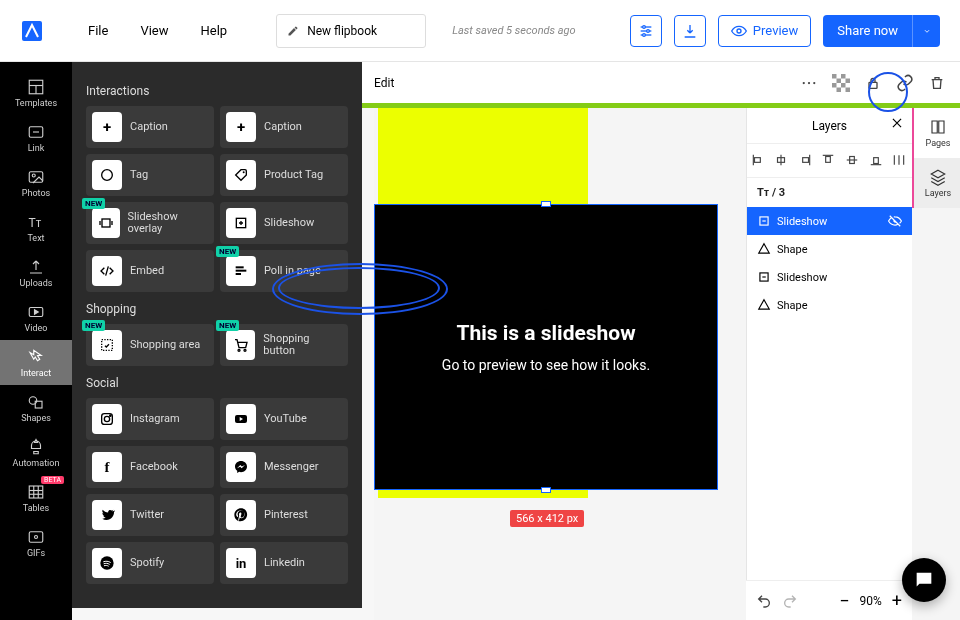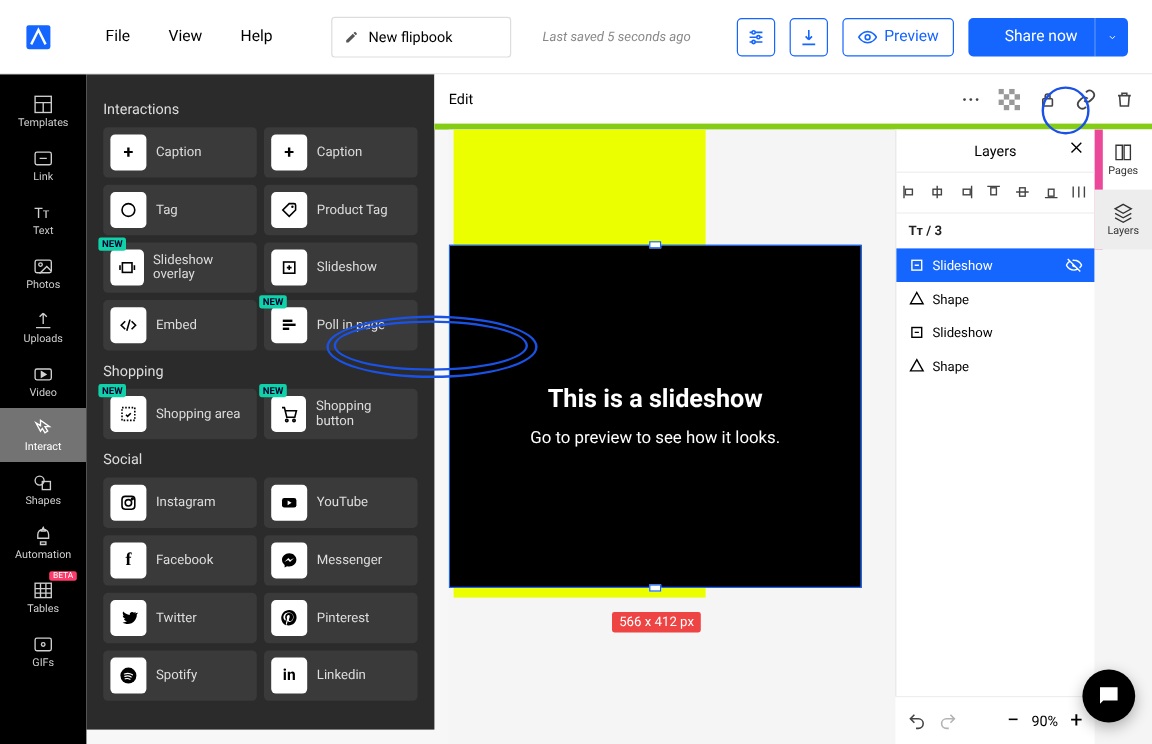--- a/index.html
+++ b/index.html
@@ -8,21 +8,21 @@
 
 .topbar { position: absolute; left: 0; top: 0; width: 960px; height: 62px; background: #fff; border-bottom: 1px solid #e5e5e5; display: flex; align-items: center; padding: 0 20px; gap: 12px; }
 .logo { width: 24px; height: 24px; display: flex; align-items: center; justify-content: center; }
 .menu-items { display: flex; gap: 32px; margin-left: 32px; }
 .menu-item { font-size: 13px; cursor: pointer; }
 .title-input { margin-left: 37px; border: 1px solid #ddd; border-radius: 3px; height: 34px; width: 150px; display: flex; align-items: center; padding: 0 10px; gap: 8px; font-size: 12px; }
 .saved-text { font-size: 11px; color: #888; font-style: italic; margin-left: 14px; }
 .topbar-spacer { flex: 1; }
 .icon-btn { width: 32px; height: 32px; border: 1px solid #1565ff; border-radius: 4px; display: flex; align-items: center; justify-content: center; cursor: pointer; color: #1565ff; }
 .preview-btn { height: 32px; border: 1px solid #1565ff; border-radius: 4px; display: flex; align-items: center; gap: 6px; padding: 0 12px; color: #1565ff; font-size: 13px; cursor: pointer; }
-.share-btn { height: 32px; background: #1565ff; color: #fff; border-radius: 4px; display: flex; align-items: center; font-size: 13px; cursor: pointer; padding-left: 16px; }
+.share-btn { height: 32px; background: #1565ff; color: #fff; border-radius: 4px; display: flex; align-items: center; font-size: 13px; cursor: pointer; }
 .share-btn .share-main { padding: 0 14px; }
 .share-btn .share-chevron { width: 28px; height: 32px; display: flex; align-items: center; justify-content: center; border-left: 1px solid rgba(255,255,255,.3); }
 
 
 .rail { position: absolute; left: 0; top: 62px; bottom: 0; width: 72px; background: #000; display: flex; flex-direction: column; align-items: center; padding-top: 8px; overflow: hidden; }
 .rail-item { width: 72px; height: 45px; display: flex; flex-direction: column; align-items: center; justify-content: center; gap: 2px; color: #cfcfcf; cursor: pointer; font-size: 9px; position: relative; }
 .rail-item.active { background: #737373; color: #fff; }
 .rail-item svg { width: 18px; height: 18px; }
 .beta-badge { position: absolute; top: 1px; right: 8px; background: #ff3b6b; color: #fff; font-size: 7px; padding: 0 3px; border-radius: 2px; }
 
@@ -44,21 +44,21 @@
 
 .canvas-area { position: absolute; left: 362px; top: 108px; right: 0; bottom: 0; background: #f5f5f5; overflow: hidden; margin-left: 12px; }
 .yellow-bg { position: absolute; left: 4px; top: 0; width: 210px; height: 390px; background: #ecff00; }
 .slideshow-box { position: absolute; left: 0; top: 96px; width: 344px; height: 286px; background: #000; border: 1px solid #1565ff; display: flex; flex-direction: column; align-items: center; justify-content: center; color: #fff; }
 .slideshow-box .t1 { font-size: 21px; font-weight: bold; margin-bottom: 12px; }
 .slideshow-box .t2 { font-size: 14px; text-align: center; }
 .dim-label { position: absolute; left: 136px; top: 402px; background: #ef4444; color: #fff; font-size: 11px; padding: 2px 6px; border-radius: 2px; }
 .sel-handle { position: absolute; width: 10px; height: 6px; background: #fff; border: 1px solid #1565ff; }
 
 
-.right-rail { position: absolute; right: 0; top: 108px; width: 48px; background: #fff; border-left: 7px solid #ec4899; display: flex; flex-direction: column; align-items: flex-end; }
+.right-rail { position: absolute; right: 0; top: 108px; width: 48px; background: #fff; border-left: 2px solid #ec4899; display: flex; flex-direction: column; align-items: flex-start; }
 .right-rail-item { width: 48px; height: 50px; display: flex; flex-direction: column; align-items: center; justify-content: center; gap: 2px; font-size: 9px; color: #333; cursor: pointer; }
 .right-rail-item.active { background: #ededed; }
 
 
 .layers-panel { position: absolute; right: 48px; top: 108px; width: 166px; background: #fff; border-left: 1px solid #e5e5e5; bottom: 0; display: flex; flex-direction: column; }
 .layers-head { height: 36px; display: flex; align-items: center; justify-content: center; font-size: 12px; position: relative; border-bottom: 1px solid #eee; }
 .layers-head .close { position: absolute; right: 8px; top: 8px; cursor: pointer; }
 .align-row { height: 34px; display: flex; align-items: center; justify-content: space-around; border-bottom: 1px solid #eee; }
 .align-row .ai { width: 16px; height: 16px; color: #444; cursor: pointer; }
 .layers-count { font-size: 11px; padding: 8px 10px; color: #222; }
@@ -145,32 +145,32 @@
       <span>Templates</span>
     </div>
   <div class="rail-item">
       <svg viewBox="0 0 24 24" fill="none" stroke="currentColor" stroke-width="1.5">
         <rect x="3" y="5" width="18" height="14" rx="2"></rect>
         <path d="M8 12h8"></path>
       </svg>
       <span>Link</span>
     </div>
   <div class="rail-item">
-      <svg viewBox="0 0 24 24" fill="currentColor">
-        <text x="2" y="18" font-size="16" font-family="serif">Tᴛ</text>
-      </svg>
-      <span>Text</span>
-    </div>
-  <div class="rail-item">
       <svg viewBox="0 0 24 24" fill="none" stroke="currentColor" stroke-width="1.5">
         <rect x="3" y="5" width="18" height="14" rx="2"></rect>
         <circle cx="9" cy="10" r="2"></circle>
         <path d="M21 17l-5-5-8 8"></path>
       </svg>
       <span>Photos</span>
+    </div>
+  <div class="rail-item">
+      <svg viewBox="0 0 24 24" fill="currentColor">
+        <text x="2" y="18" font-size="16" font-family="serif">Tᴛ</text>
+      </svg>
+      <span>Text</span>
     </div>
   <div class="rail-item">
       <svg viewBox="0 0 24 24" fill="none" stroke="currentColor" stroke-width="1.5">
         <path d="M12 16V4m0 0L8 8m4-4l4 4M4 20h16"></path>
       </svg>
       <span>Uploads</span>
     </div>
   <div class="rail-item">
       <svg viewBox="0 0 24 24" fill="none" stroke="currentColor" stroke-width="1.5">
         <rect x="3" y="6" width="18" height="12" rx="2"></rect>

